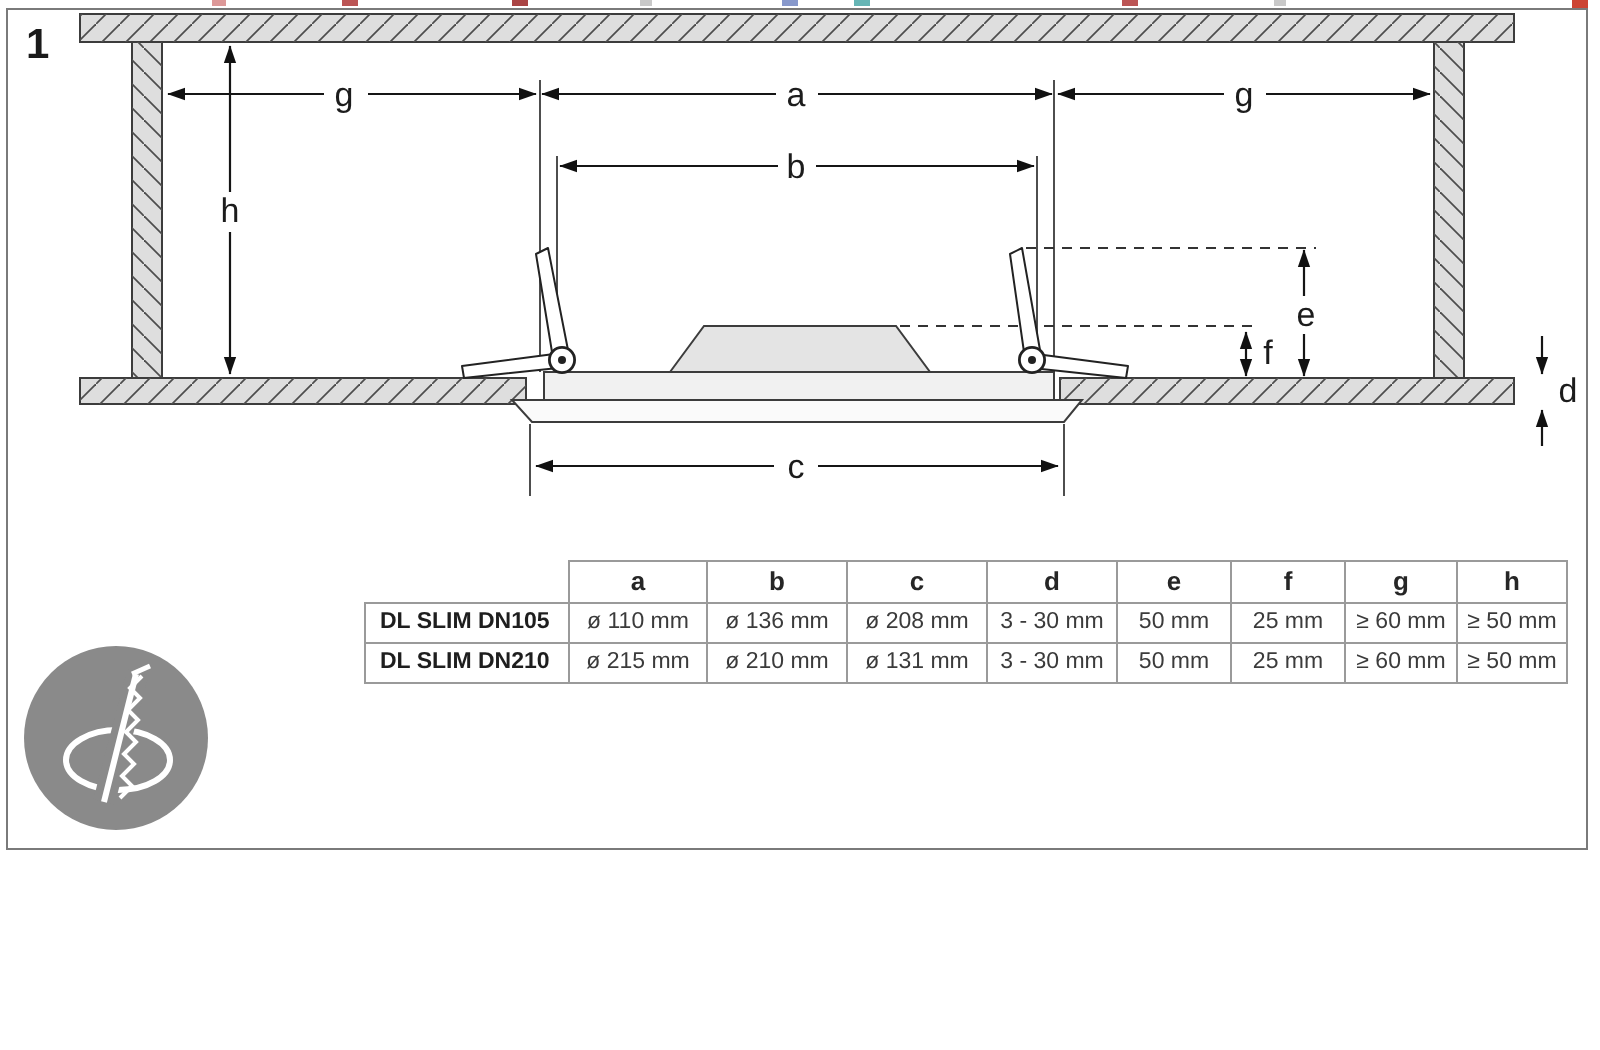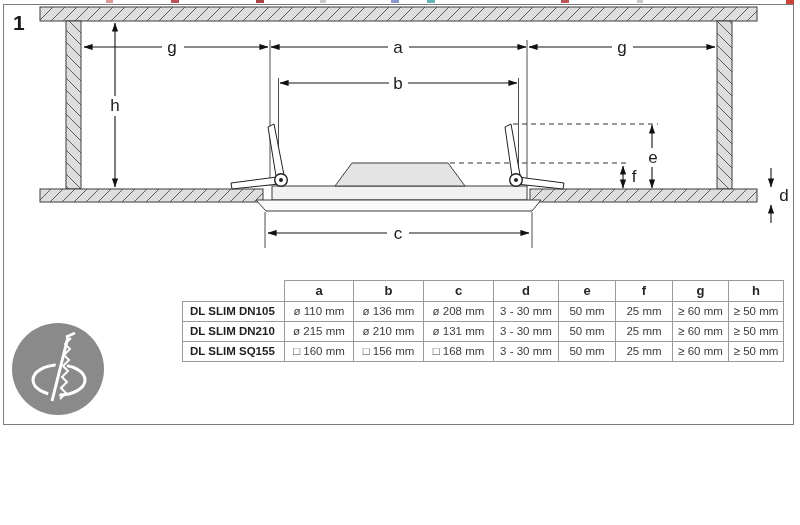--- a/index.html
+++ b/index.html
@@ -190,25 +190,14 @@
         <td class="model">DL SLIM DN210</td>
         <td>ø 215 mm</td>
         <td>ø 210 mm</td>
         <td>ø 131 mm</td>
         <td>3 - 30 mm</td>
         <td>50 mm</td>
         <td>25 mm</td>
         <td>≥ 60 mm</td>
         <td>≥ 50 mm</td>
       </tr>
-      <tr>
-        <td class="model">DL SLIM SQ155</td>
-        <td>□ 160 mm</td>
-        <td>□ 156 mm</td>
-        <td>□ 168 mm</td>
-        <td>3 - 30 mm</td>
-        <td>50 mm</td>
-        <td>25 mm</td>
-        <td>≥ 60 mm</td>
-        <td>≥ 50 mm</td>
-      </tr>
     </tbody>
 </table>
 
 </body></html>

